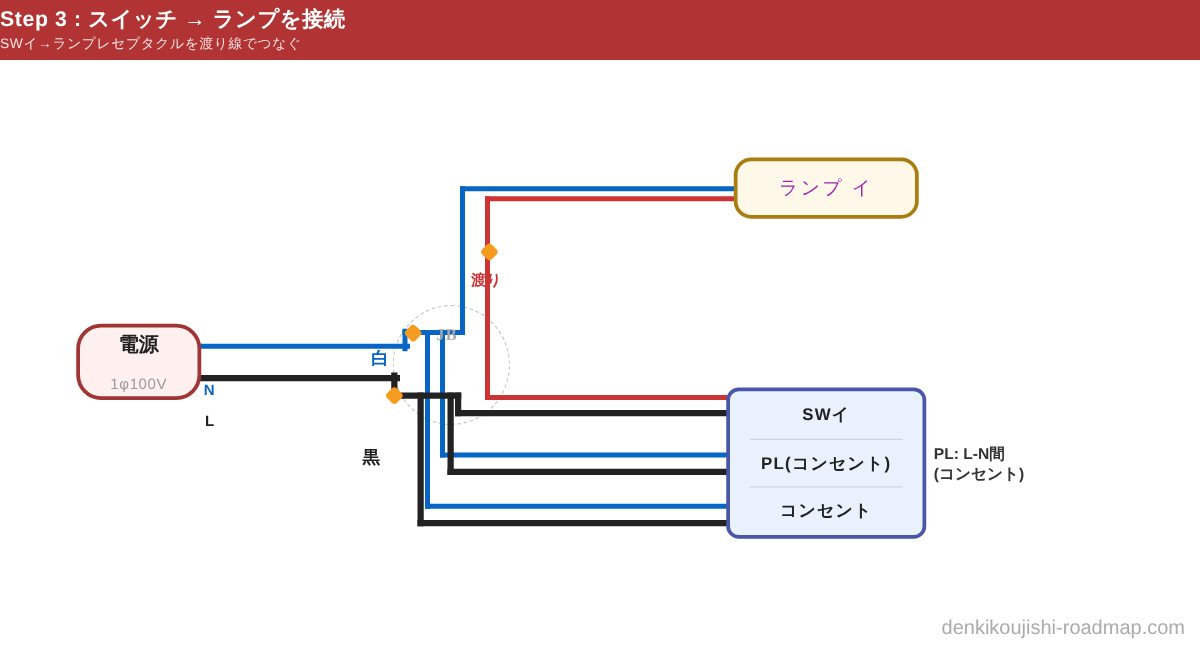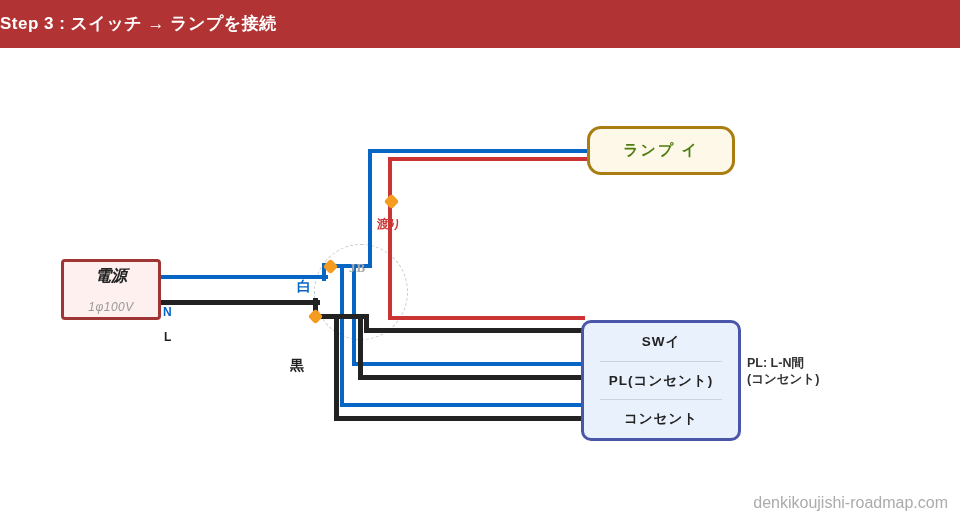--- a/index.html
+++ b/index.html
@@ -19,29 +19,29 @@
   .junction{position:absolute;width:11px;height:11px;border-radius:3px;transform:rotate(45deg);}
 
   
   .jb-circle{position:absolute;left:314px;top:244px;width:92px;height:94px;border:1.5px dashed #c9c9c9;
              border-radius:50%;}
 
   
   .box{position:absolute;box-sizing:border-box;display:flex;flex-direction:column;
        align-items:center;justify-content:center;}
   .source-box{left:61px;top:259px;width:100px;height:61px;background:#fdf0ee;
-              border:3px solid #a03535;border-radius:4px;font-style:italic;}
+              border:3px solid #a03535;border-radius:20px;}
   .source-box .t{font-size:16px;font-weight:bold;color:#222;}
   .source-box .v{font-size:12px;color:#9a9a9a;margin-top:13px;letter-spacing:.5px;}
   .lamp-box{left:587px;top:126px;width:148px;height:49px;background:#fdf8e7;
             border:3px solid #a97d10;border-radius:14px;}
-  .lamp-box .t{font-size:15px;font-weight:bold;color:#4d7c0f;letter-spacing:2px;}
+  .lamp-box .t{font-size:15px;font-weight:normal;color:#a21caf;letter-spacing:2px;}
   .device-box{left:581px;top:310px;width:160px;height:121px;background:#e9f1fc;
               border:3px solid #4a56a8;border-radius:10px;justify-content:space-between;
-              align-items:stretch;flex-direction:column;margin-top:10px;}
+              align-items:stretch;flex-direction:column;}
   .device-row{flex:1;display:flex;align-items:center;justify-content:center;
               font-size:13.5px;font-weight:bold;color:#222;letter-spacing:1px;}
   .device-divider{height:1px;background:#ccd4e4;margin:0 16px;}
 
   
   .lbl{position:absolute;font-weight:bold;white-space:nowrap;margin-top:36px;}
   .lbl-n{left:163px;top:269px;font-size:12px;color:#0766c4;}
   .lbl-l{left:164px;top:294px;font-size:12px;color:#222;}
   .lbl-white{left:297px;top:242px;font-size:14px;color:#0766c4;}
   .lbl-black{left:290px;top:321px;font-size:14px;color:#222;}
@@ -51,20 +51,21 @@
              line-height:1.25;}
   .footer{position:absolute;right:12px;top:494px;font-size:16px;color:#ababab;}
 </style>
 </head>
 <body>
 
 <div class="canvas">
 
   <div class="header">
     <h1>Step 3 : スイッチ → ランプを接続</h1>
+    <p>SWイ→ランプレセプタクルを渡り線でつなぐ</p>
   </div>
 
   <div class="jb-circle"></div>
 
   <div id="wire-layer">
       <div class="seg" style="background: rgb(7, 102, 196); left: 158px; width: 170px; top: 275px; height: 4px;"></div>
       <div class="seg" style="background: rgb(7, 102, 196); top: 263px; height: 18px; left: 322px; width: 4px;"></div>
       <div class="seg" style="background: rgb(7, 102, 196); left: 322px; width: 50px; top: 264px; height: 4px;"></div>
       <div class="seg" style="background: rgb(7, 102, 196); top: 149px; height: 119px; left: 368px; width: 4px;"></div>
       <div class="seg" style="background: rgb(7, 102, 196); left: 368px; width: 223px; top: 149px; height: 4px;"></div>

